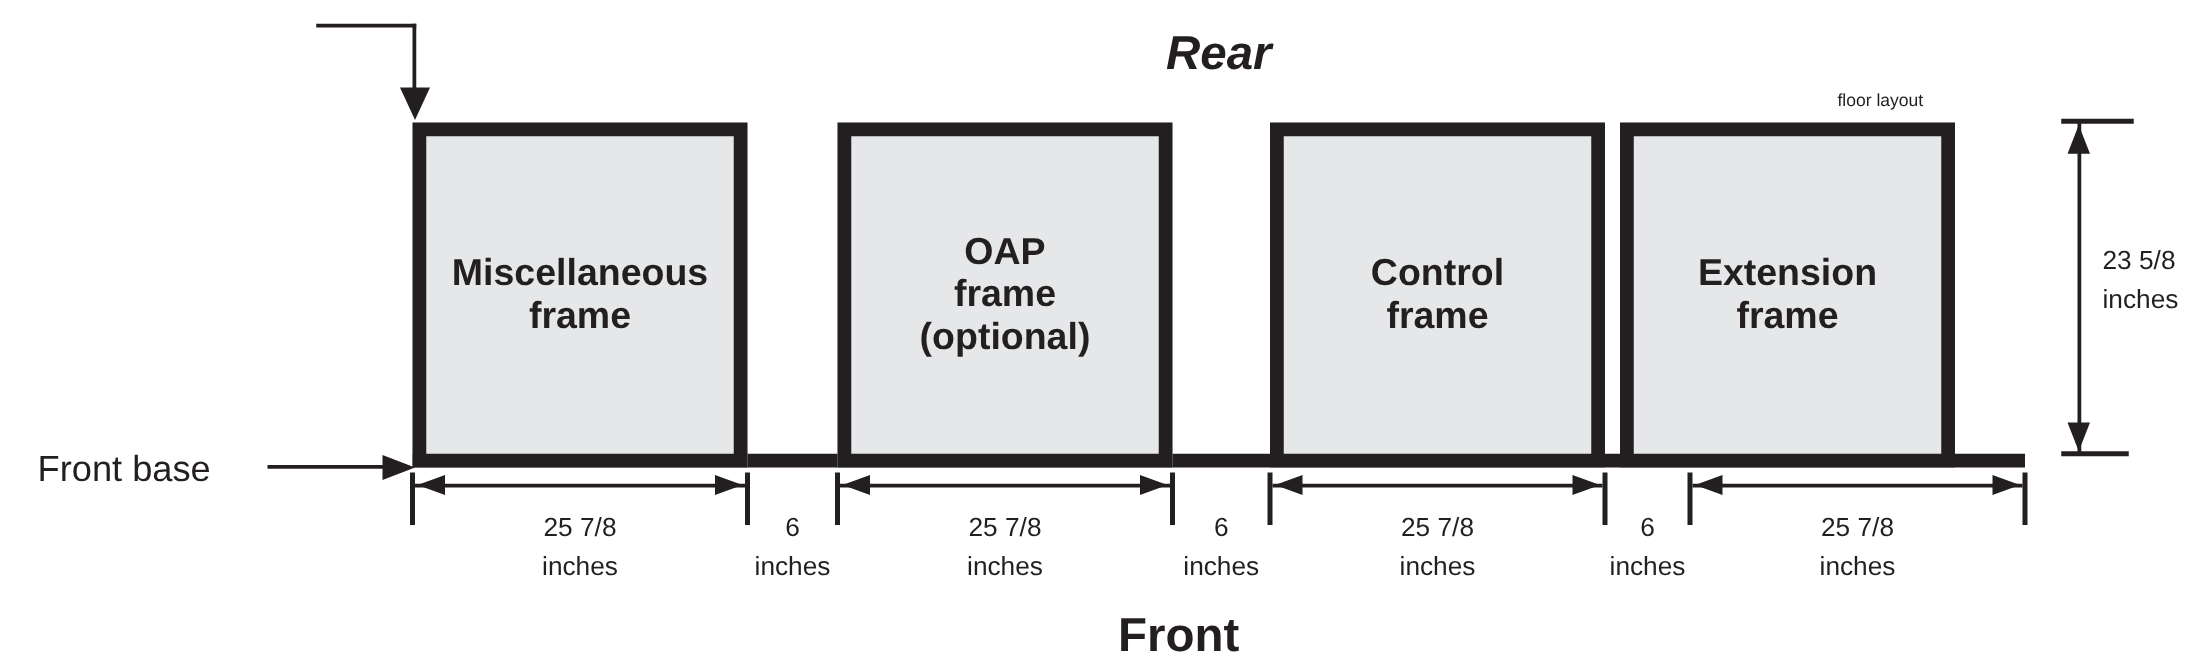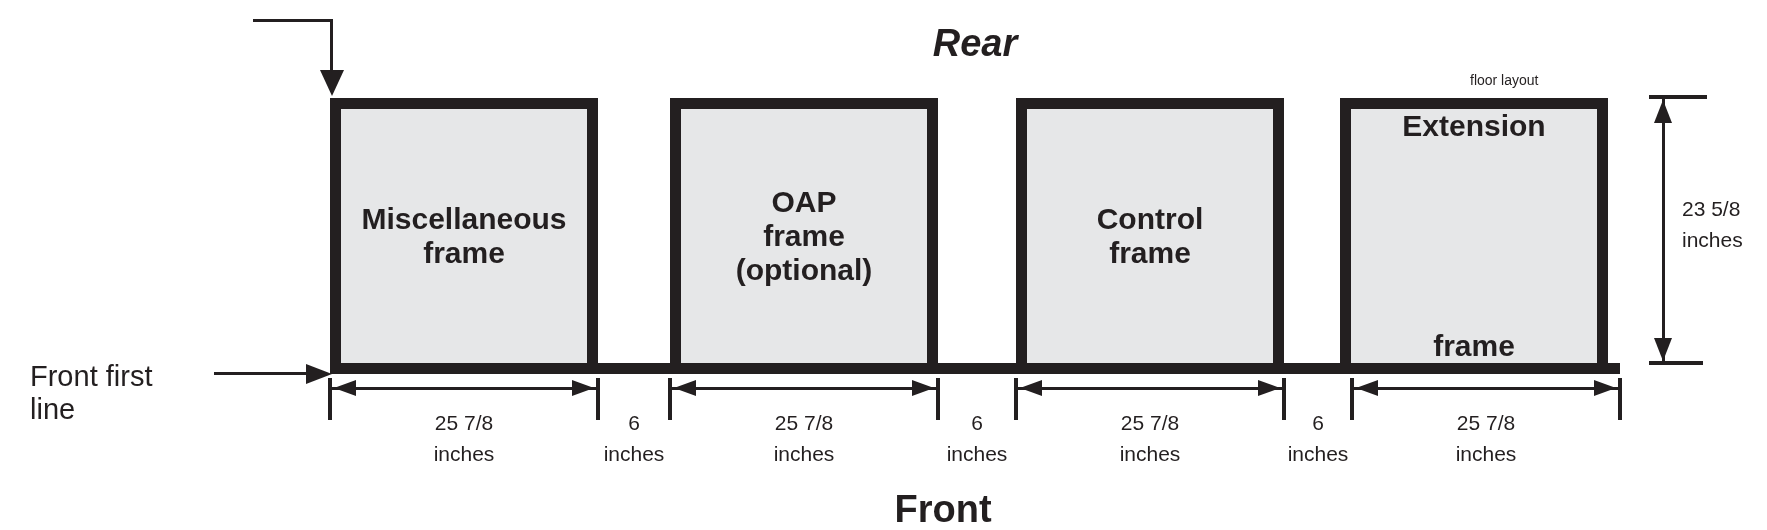--- a/index.html
+++ b/index.html
@@ -70,28 +70,27 @@
   </div>
   <div class="frame-box" style="left:670px;">
     <div class="frame-label">OAP</div>
     <div class="frame-label">frame</div>
     <div class="frame-label">(optional)</div>
   </div>
   <div class="frame-box" style="left:1016px;">
     <div class="frame-label">Control</div>
     <div class="frame-label">frame</div>
   </div>
-  <div class="frame-box" style="left:1340px;justify-content:space-between;">
+  <div class="frame-box" style="left:1296px;">
     <div class="frame-label">Extension</div>
     <div class="frame-label">frame</div>
   </div>
 
   <div class="abs ann" style="left:30px; top:360px;">
-    <div>Front first</div>
-    <div>line</div>
+    <div>Front base</div>
   </div>
   <div class="hline" style="left:214px; top:372px; width:94px;"></div>
   <div class="tri tri-right-big" style="left:306px; top:364px;"></div>
 
   <div class="tick-v" style="left:328px;"></div>
   <div class="tick-v" style="left:596px;"></div>
   <div class="tick-v" style="left:668px;"></div>
   <div class="tick-v" style="left:936px;"></div>
   <div class="tick-v" style="left:1014px;"></div>
   <div class="tick-v" style="left:1282px;"></div>

